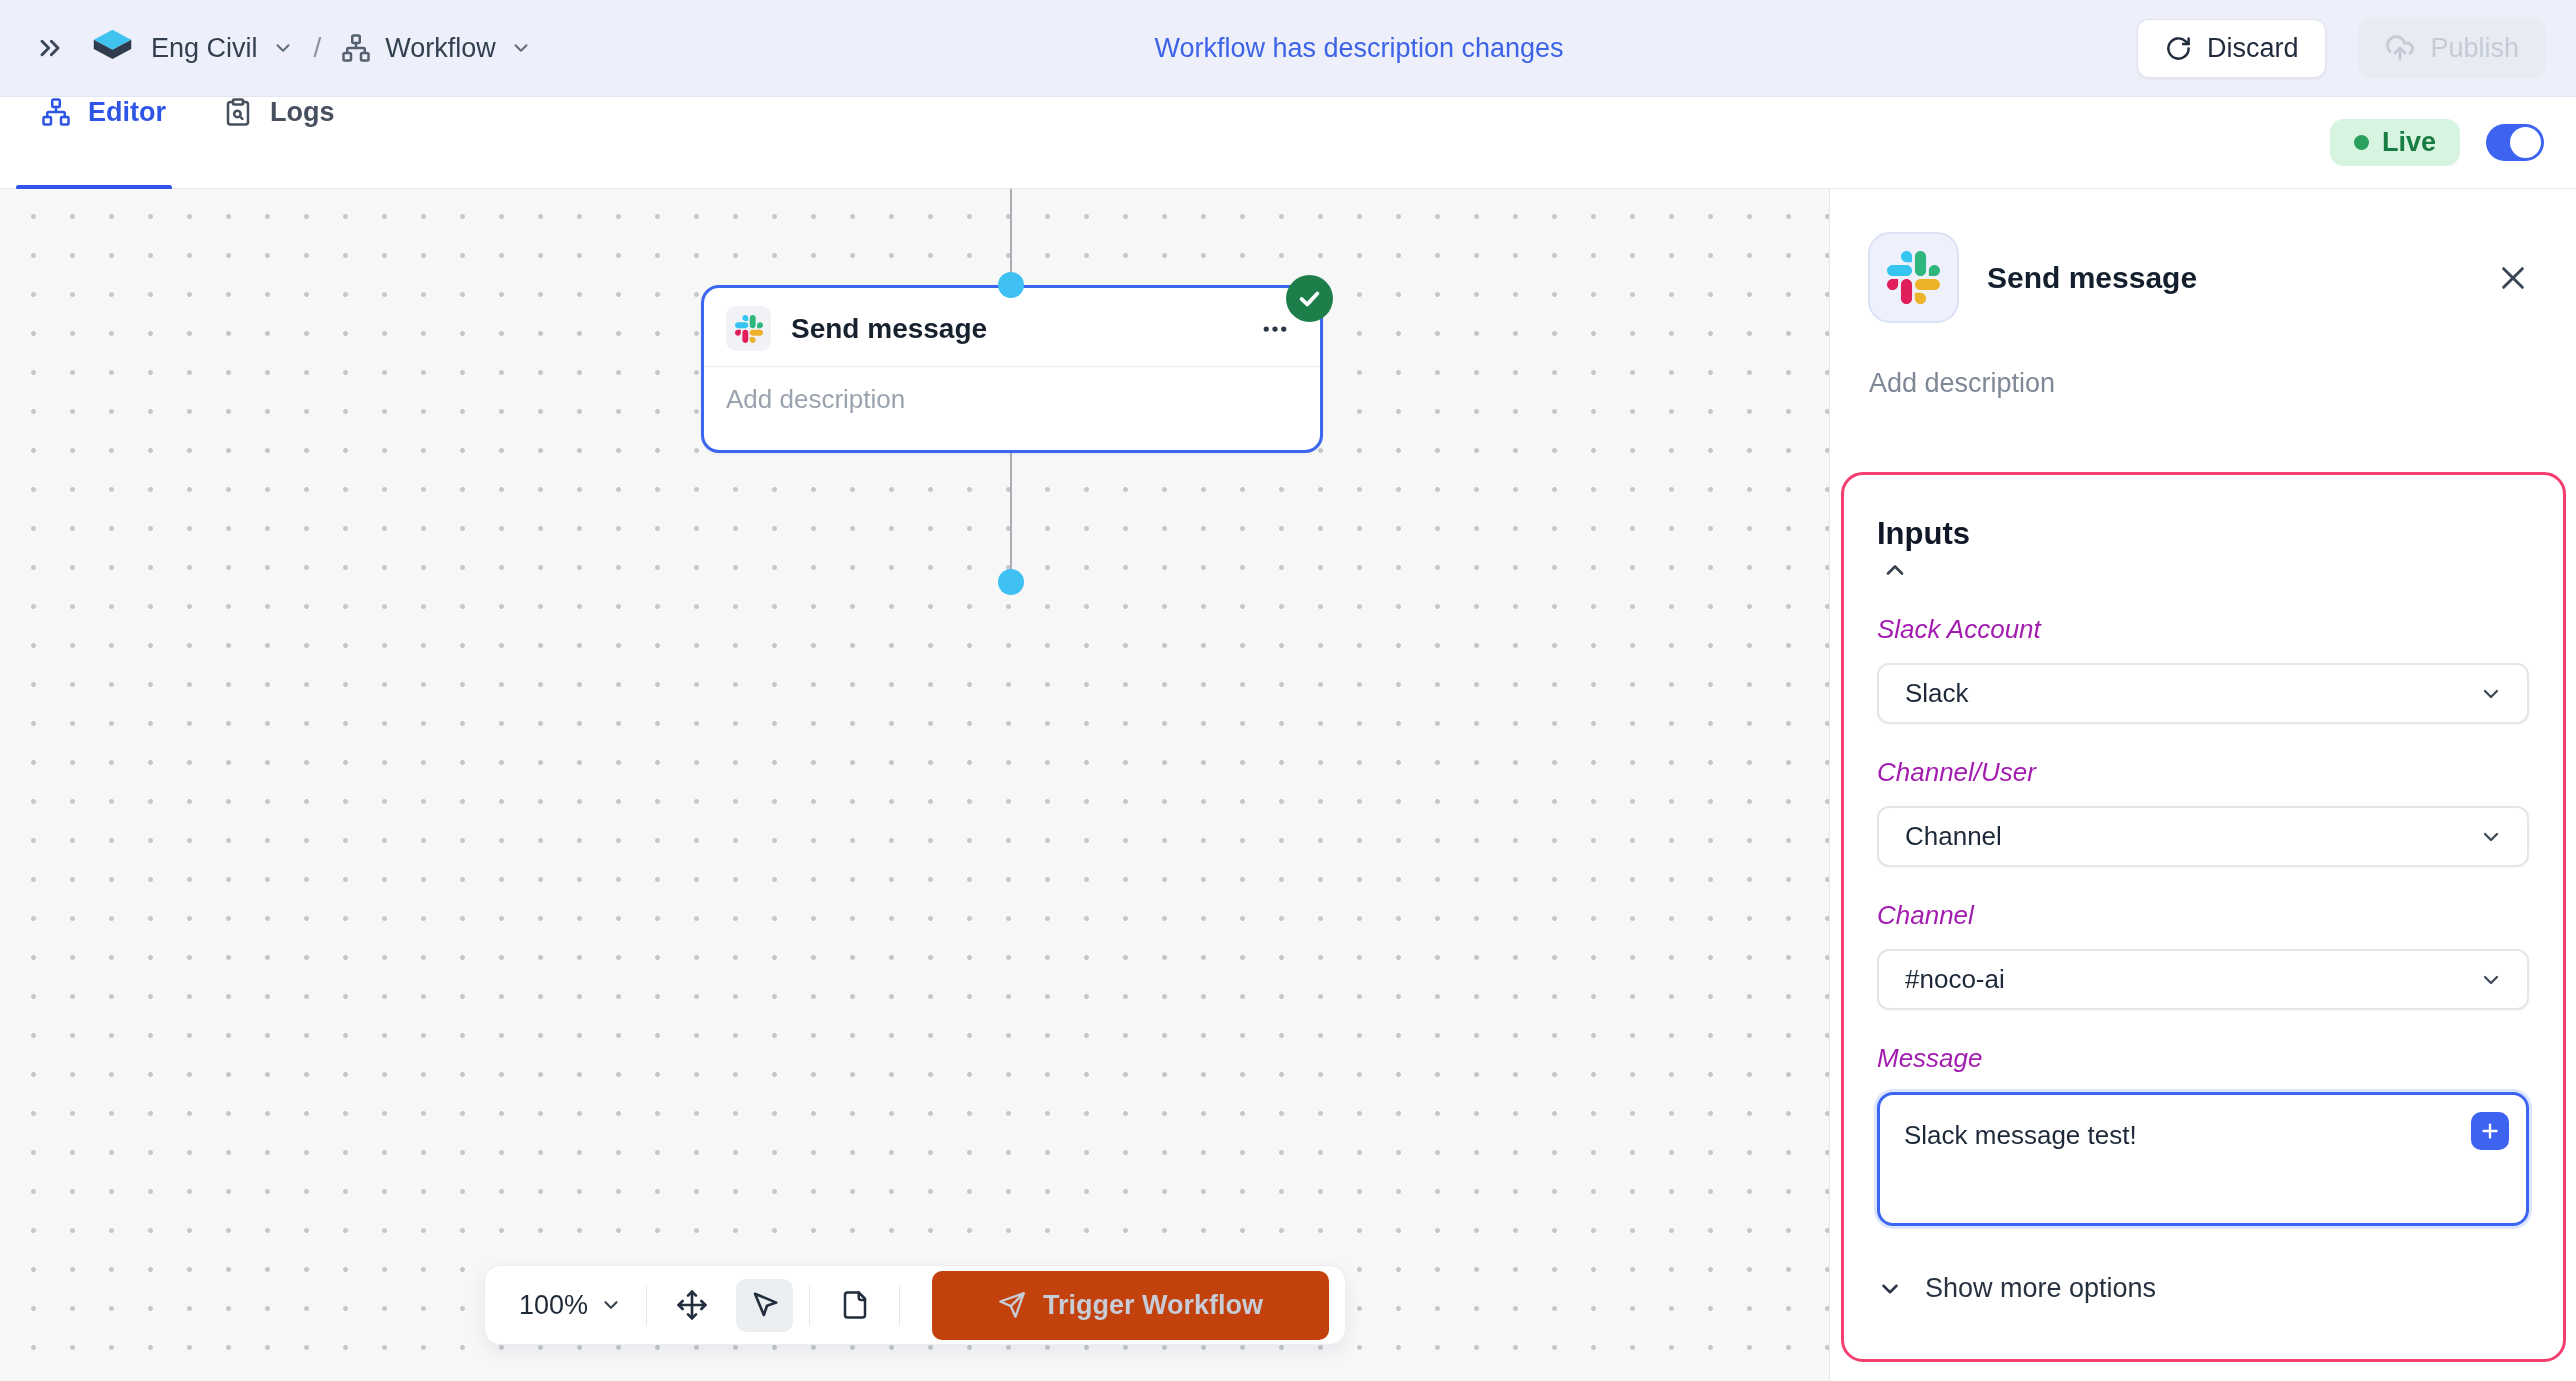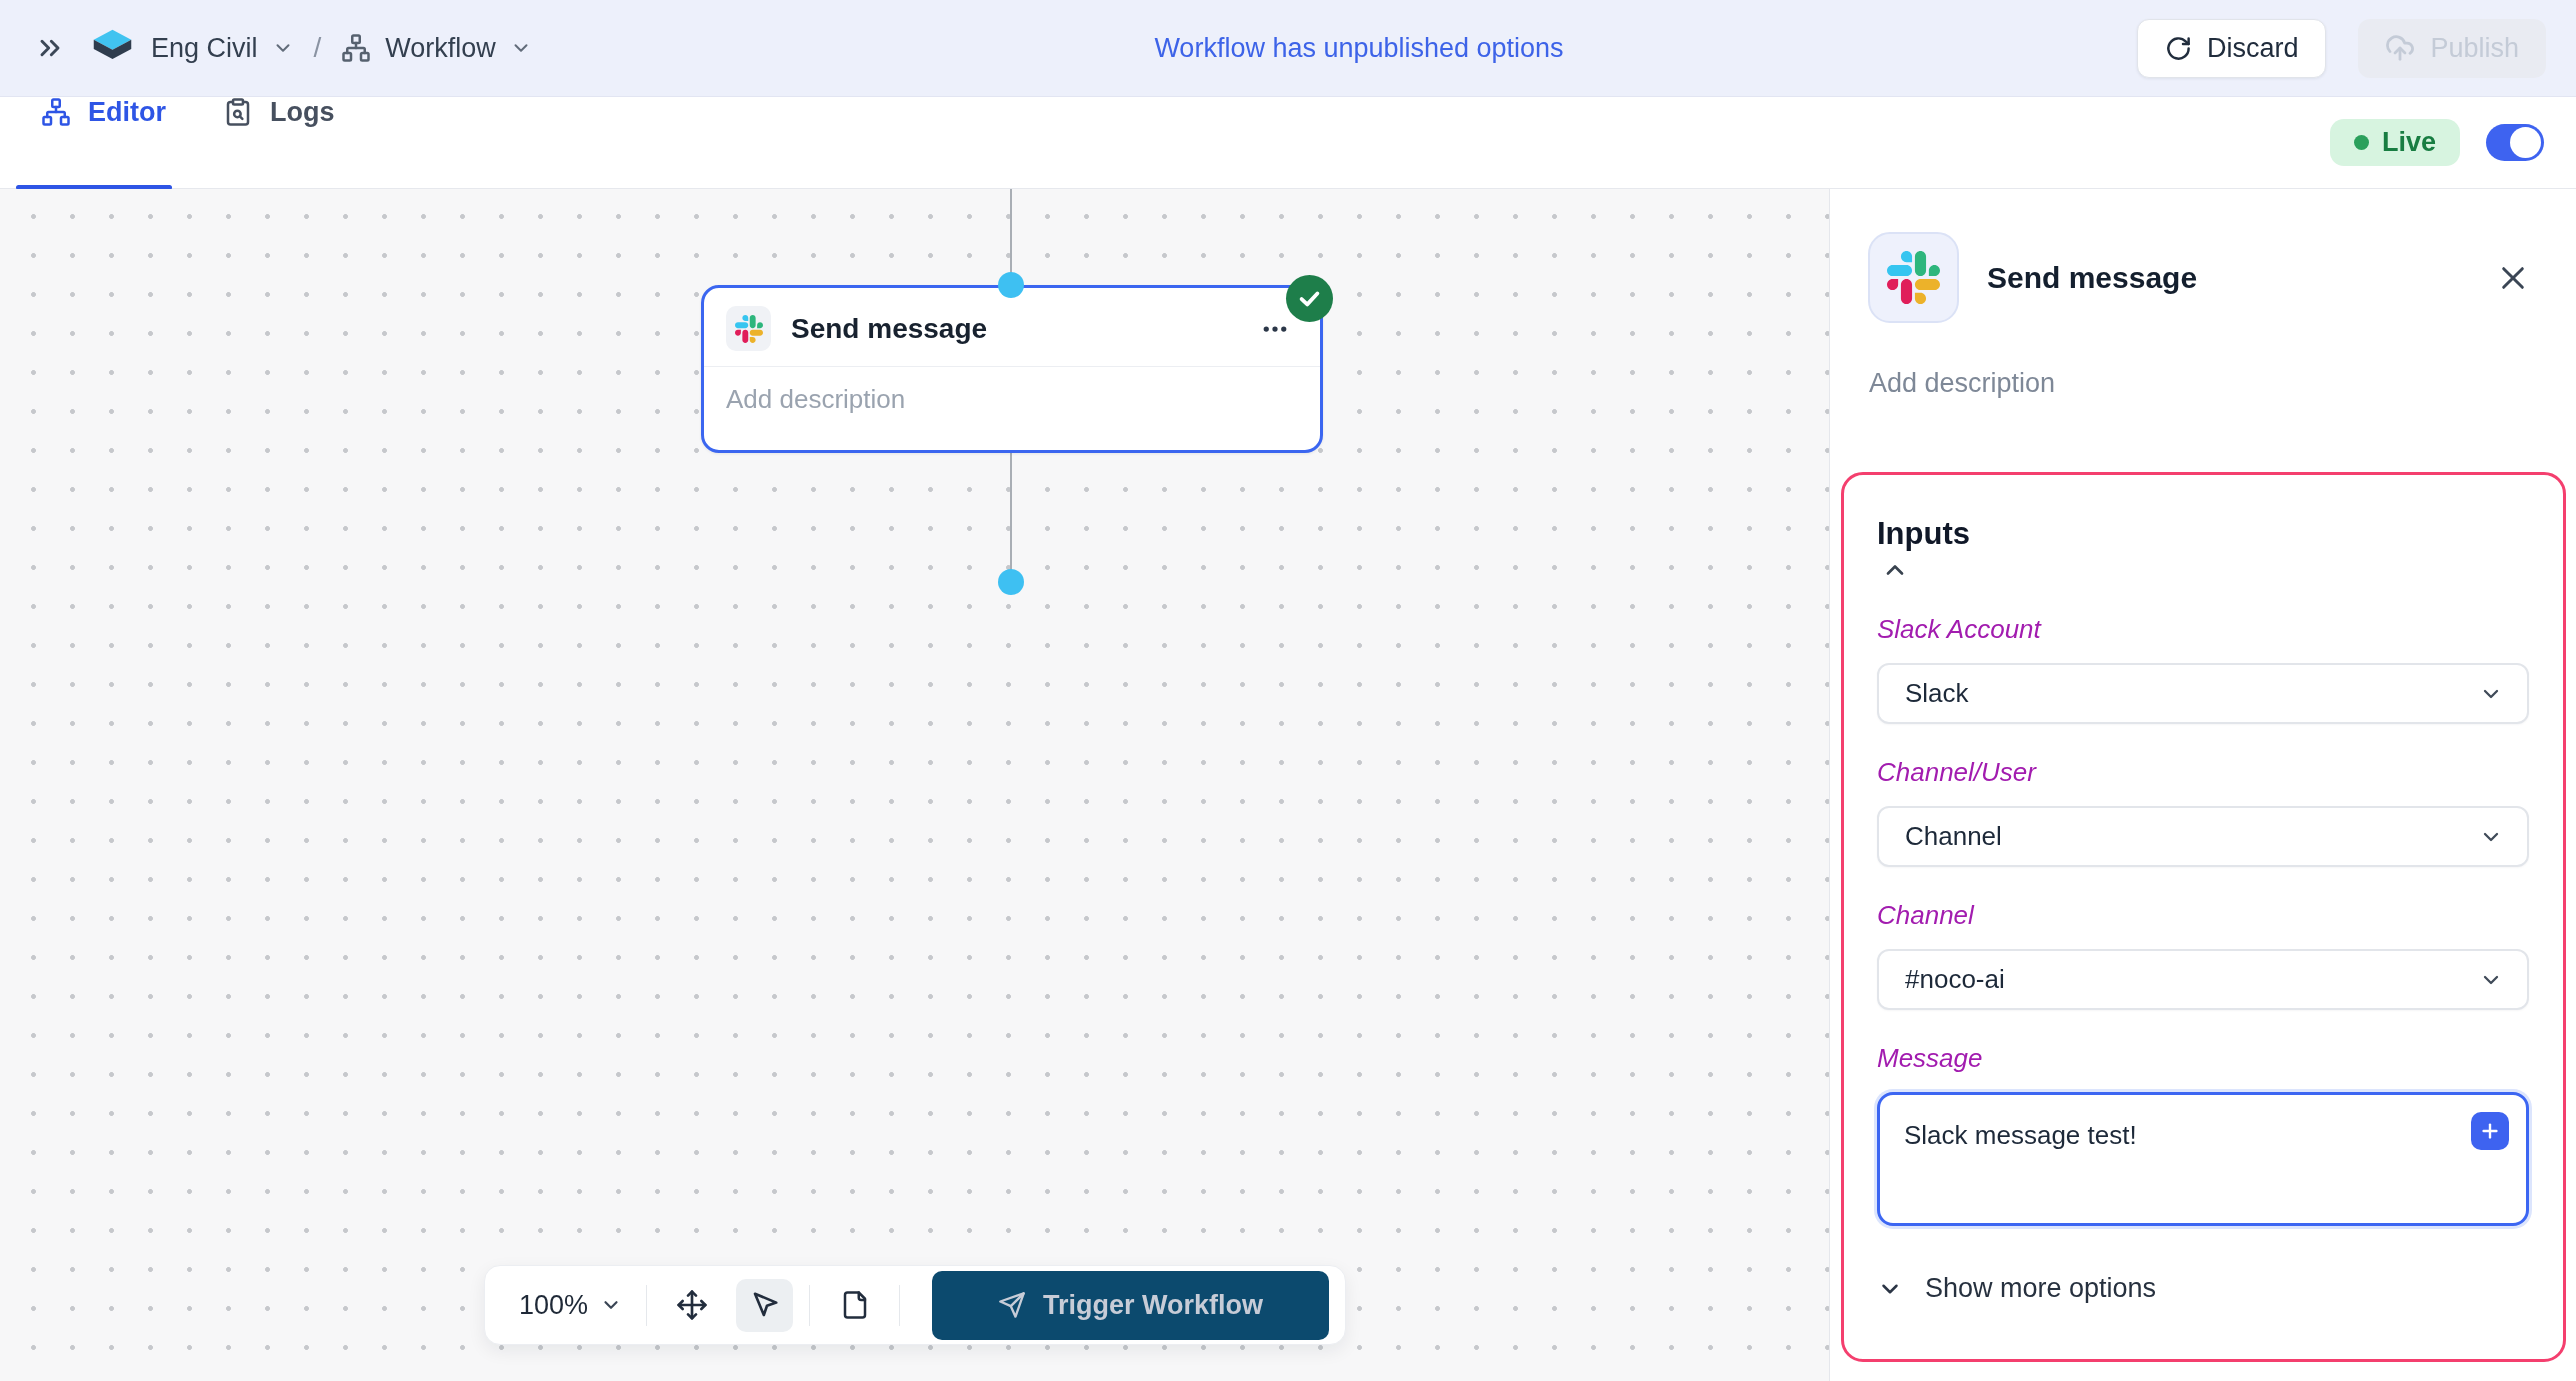--- a/index.html
+++ b/index.html
@@ -78,21 +78,21 @@
   .canvas-toolbar { position:absolute; left:484px; top:1076px; width:862px; height:80px;
                     background:#fff; border:1px solid #eceef2; border-radius:16px;
                     box-shadow:0 6px 18px rgba(16,24,40,.07); display:flex; align-items:center;
                     padding:0 16px 0 26px; gap:16px; z-index:6; }
   .zoom-ctl { display:flex; align-items:center; gap:12px; font-size:27px; color:#1f2937; padding:0 8px; }
   .zoom-ctl .chev { color:#3a4554; }
   .vdiv { width:1px; height:41px; background:#e5e8ec; flex:none; }
   .tool-btn { width:57px; height:53px; display:flex; align-items:center; justify-content:center;
               color:#222d3d; border-radius:10px; flex:none; }
   .tool-btn.active { background:#eceff2; }
-  .trigger-btn { flex:1; height:69px; margin-left:16px; background:#0c4a6e; border-radius:10px;
+  .trigger-btn { flex:1; height:69px; margin-left:16px; background:#c2410c; border-radius:10px;
                  color:#c7ccd7; font-size:27px; font-weight:600; display:flex; align-items:center;
                  justify-content:center; gap:17px; cursor:default; }
 
   
   .panel { width:747px; background:#fff; border-left:1px solid #e5e7ec; position:relative; }
   .panel-header { display:flex; align-items:center; padding:43px 41px 0 38px; }
   .panel-icon-box { width:91px; height:91px; border-radius:22px; background:#eef1fc;
                     border:2px solid #dbe2f6; display:flex; align-items:center; justify-content:center; flex:none; }
   .panel-title { margin-left:28px; font-size:30px; font-weight:700; color:#141f2e; }
   .panel-close { margin-left:auto; color:#3b4655; padding:6px; }
@@ -162,21 +162,21 @@
           <span>Workflow</span>
           <span class="chev">
             <svg width="22" height="22" viewBox="0 0 24 24" fill="none" stroke="currentColor" stroke-width="2.2" stroke-linecap="round" stroke-linejoin="round">
                 <path d="m6 9 6 6 6-6"></path>
               </svg>
           </span>
         </button>
       </nav>
     </div>
 
-    <div class="tb-status">Workflow has unpublished options</div>
+    <div class="tb-status">Workflow has description changes</div>
 
     <div class="tb-right">
       <button class="btn btn-discard">
         <span>
           <svg width="27" height="27" viewBox="0 0 24 24" fill="none" stroke="currentColor" stroke-width="2.2" stroke-linecap="round" stroke-linejoin="round">
               <path d="M21 12a9 9 0 1 1-2.64-6.36L21 8"></path>
               <path d="M21 3v5h-5"></path>
             </svg>
         </span>
         <span>Discard</span>

